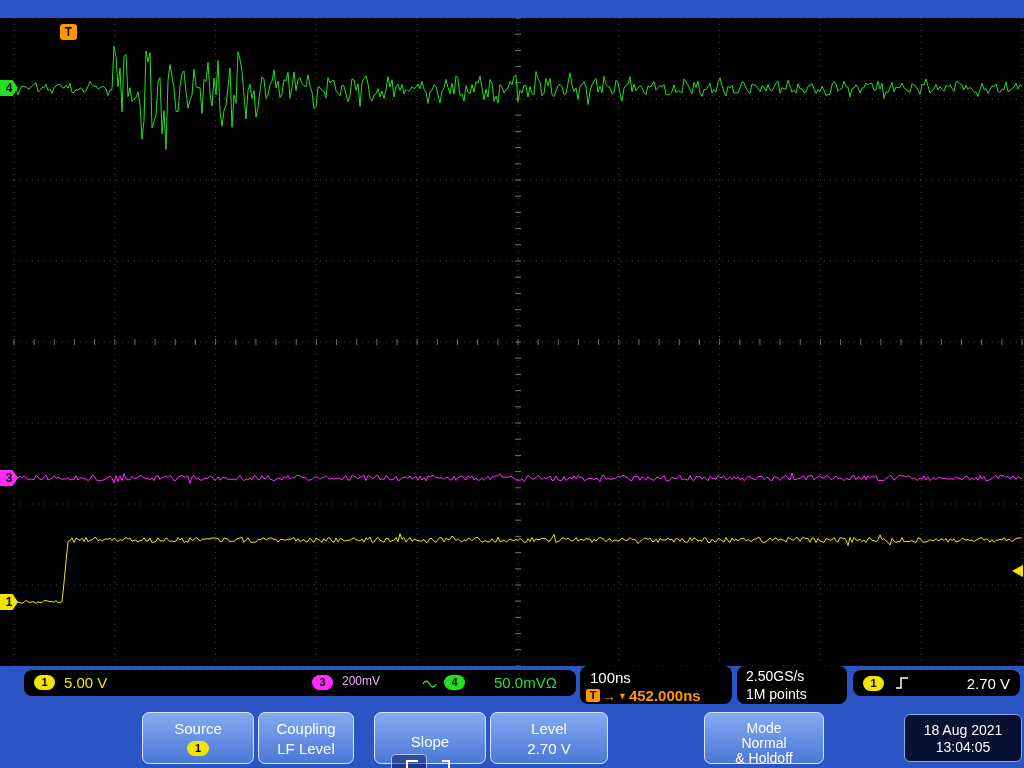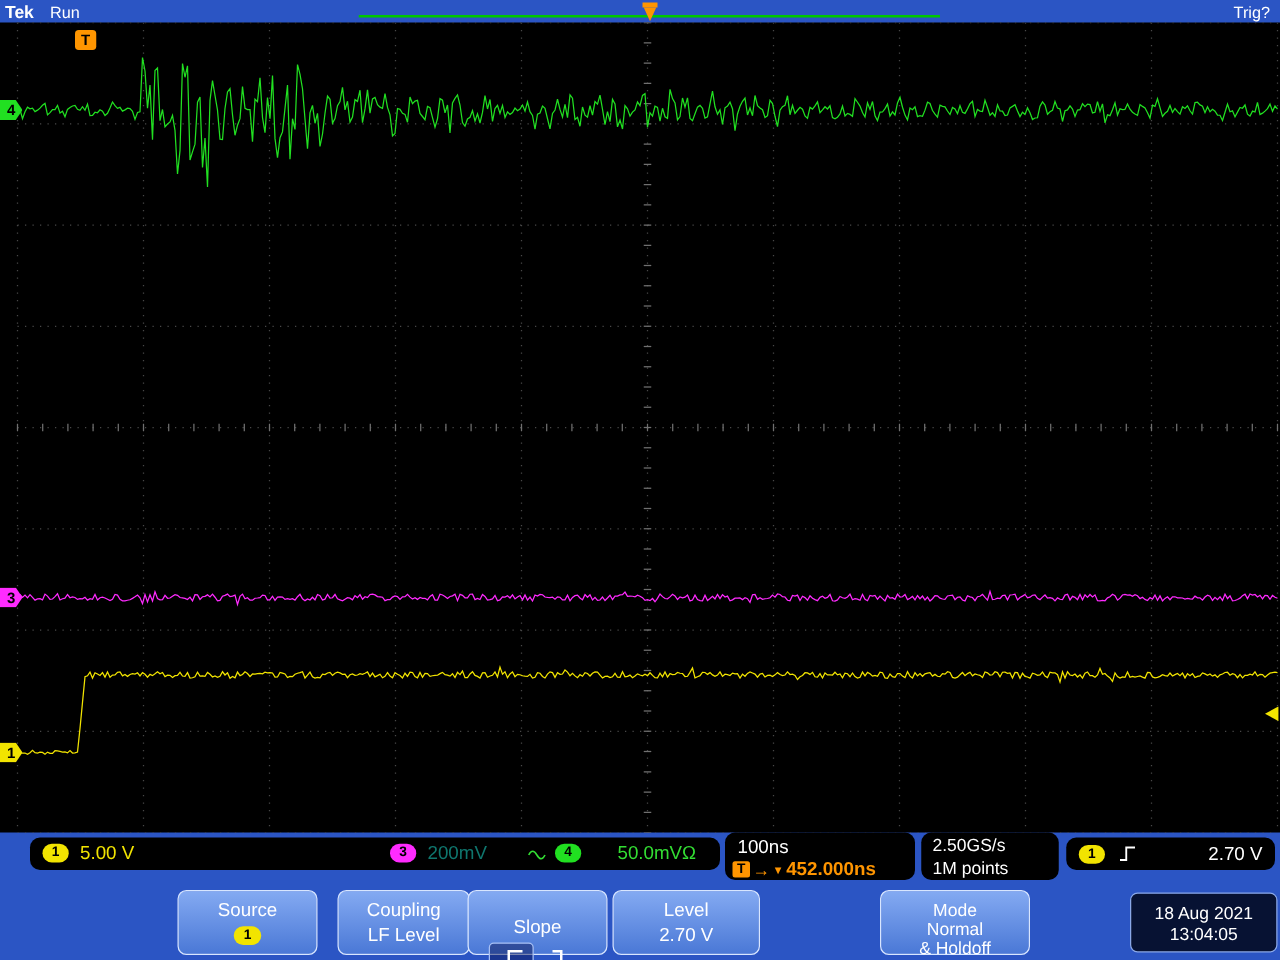--- a/index.html
+++ b/index.html
@@ -29,21 +29,21 @@
   .readouts{position:absolute;top:666px;left:0;width:1024px;height:44px;}
   .box{position:absolute;background:#000;border-radius:8px;color:#fff;}
   .scalebox{left:24px;top:4px;width:552px;height:26px;}
   .badge{display:inline-block;background:#f2e400;color:#000;font-weight:bold;font-size:11px;
          width:21px;height:15px;line-height:15px;border-radius:8px;text-align:center;}
   .badge.m{background:#ff2bff;}
   .badge.g{background:#21e021;}
   .sb-b1{position:absolute;left:10px;top:5px;}
   .sb-v1{position:absolute;left:40px;top:4px;color:#f2e400;font-size:15px;}
   .sb-b3{position:absolute;left:288px;top:5px;}
-  .sb-v3{position:absolute;left:318px;top:4px;color:#0f766e;font-size:15px;}
+  .sb-v3{position:absolute;left:318px;top:4px;color:#f0abfc;font-size:12px;}
   .sb-bw{position:absolute;left:398px;top:8px;}
   .sb-b4{position:absolute;left:420px;top:5px;}
   .sb-v4{position:absolute;left:470px;top:4px;color:#33dd33;font-size:15px;}
   .timebox{left:580px;top:0px;width:152px;height:38px;}
   .tb{margin:3px 0 0 10px;color:#fff;font-size:15px;}
   .tdel{margin:1px 0 0 6px;color:#ff9500;font-size:14px;display:flex;align-items:center;gap:2px;}
   .tbadge{background:#ff9500;color:#000;font-weight:bold;font-size:11px;width:14px;height:13px;
           line-height:13px;text-align:center;border-radius:2px;}
   .tdel .dn{font-size:9px;}
   .tdel .tv{font-size:15px;font-weight:bold;}
@@ -53,51 +53,39 @@
            padding:0 10px;box-sizing:border-box;gap:10px;font-size:15px;}
   .trigbox .lvl{margin-left:auto;}
   
   .menu{position:absolute;top:710px;left:0;width:1024px;height:58px;}
   .btn{position:absolute;top:2px;height:52px;background:linear-gradient(#84aaf2,#4a78d6);
        border:1px solid #d8e6ff;border-radius:7px;color:#fff;text-align:center;font-size:15px;
        box-sizing:border-box;padding-top:7px;cursor:pointer;}
   .btn .line2{margin-top:3px;}
   .b-type{left:14px;width:124px;}
   .b-source{left:142px;width:112px;}
-  .b-coupling{left:270px;width:106px;}
+  .b-coupling{left:258px;width:96px;}
   .b-slope{left:374px;width:112px;padding-top:20px;}
   .b-level{left:490px;width:118px;}
   .b-mode{left:704px;width:120px;padding-top:8px;font-size:14px;}
   .b-mode div{line-height:15px;}
   .src-badge{margin:4px auto 0;background:#f2e400;color:#000;width:22px;height:15px;line-height:15px;
              border-radius:8px;font-weight:bold;font-size:11px;}
   .slopes{display:flex;justify-content:center;gap:6px;margin-top:4px;}
   .sl{width:36px;height:26px;border-radius:4px;display:flex;align-items:center;justify-content:center;}
   .sl.sel{background:rgba(8,18,80,0.45);border:1px solid #a8c0f4;box-sizing:border-box;}
   .datebox{position:absolute;left:904px;top:4px;width:118px;height:48px;background:#071233;
            border:1px solid #8aa8e8;border-radius:6px;color:#fff;font-size:14px;text-align:center;
            padding-top:7px;box-sizing:border-box;line-height:17px;}
 </style>
 </head>
 <body>
 
 <div class="screen">
 
-  <div class="header">
-    <span class="logo">Tek</span>
-    <span class="run">Run</span>
-    <div class="recordview"></div>
-    <div class="trigpos">
-      <svg width="18" height="17">
-        <rect x="3" y="1" width="12" height="4" fill="#ff9500"></rect>
-        <polygon points="9,16 4,5 14,5" fill="#ff9500"></polygon>
-      </svg>
-    </div>
-    <span class="trigq">Trig?</span>
-  </div>
 
   <div class="graticule">
     <svg id="wave-svg" width="1024" height="648">
         <line x1="14" y1="0" x2="14" y2="648" stroke="#484848" stroke-width="1" stroke-dasharray="1 5"></line>
         <line x1="114.8" y1="0" x2="114.8" y2="648" stroke="#484848" stroke-width="1" stroke-dasharray="1 5"></line>
         <line x1="215.6" y1="0" x2="215.6" y2="648" stroke="#484848" stroke-width="1" stroke-dasharray="1 5"></line>
         <line x1="316.4" y1="0" x2="316.4" y2="648" stroke="#484848" stroke-width="1" stroke-dasharray="1 5"></line>
         <line x1="417.2" y1="0" x2="417.2" y2="648" stroke="#484848" stroke-width="1" stroke-dasharray="1 5"></line>
         <line x1="518" y1="0" x2="518" y2="648" stroke="#484848" stroke-width="1" stroke-dasharray="1 5"></line>
         <line x1="618.8" y1="0" x2="618.8" y2="648" stroke="#484848" stroke-width="1" stroke-dasharray="1 5"></line>

